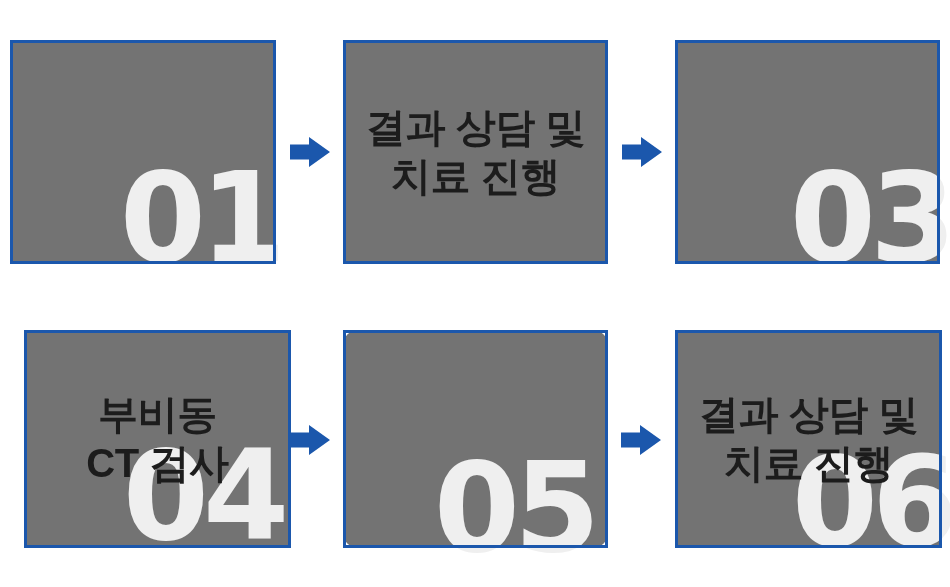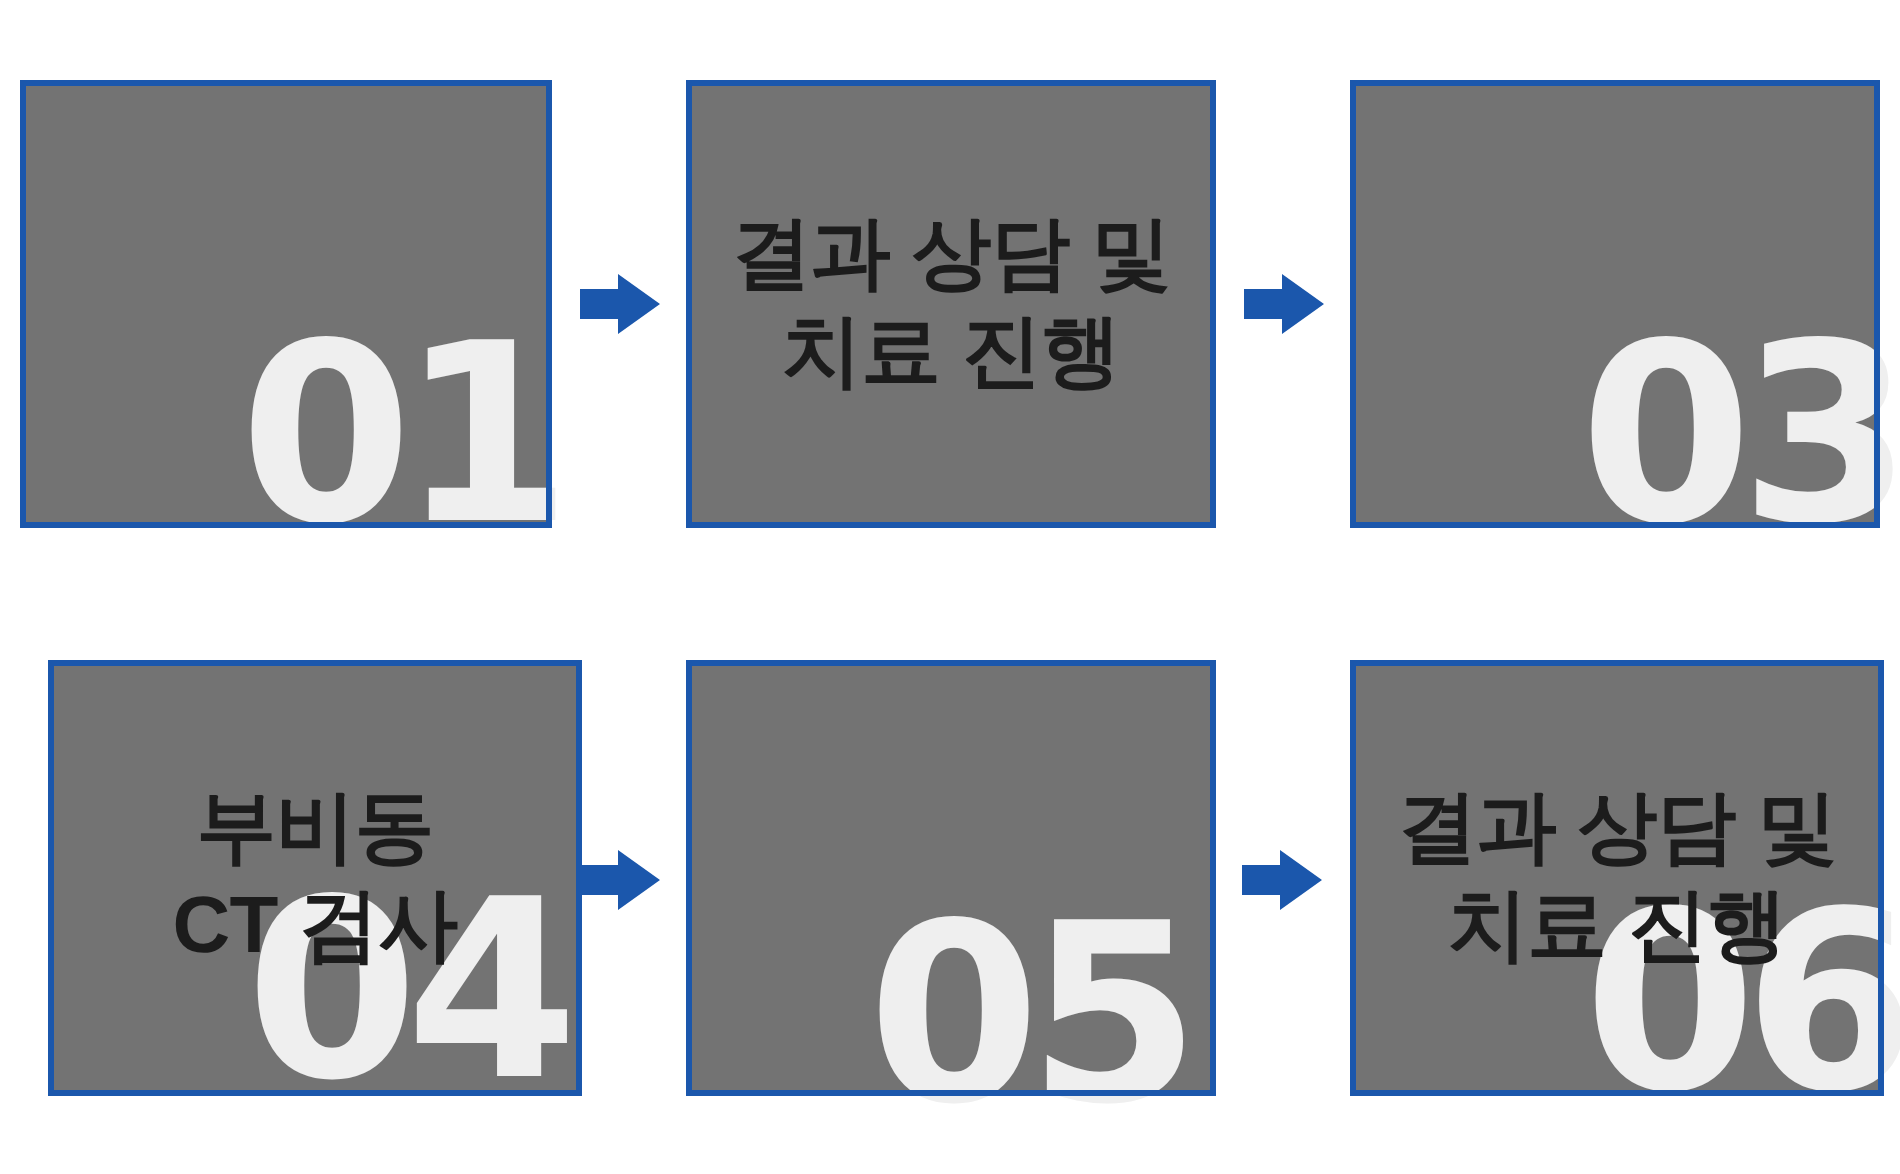--- a/index.html
+++ b/index.html
@@ -12,21 +12,21 @@
   }
   .card{
     position:absolute;
     display:flex;align-items:center;justify-content:center;
     background:#737373;
   }
   .c1{left:10px;top:40px;width:266px;height:224px;}
   .c2{left:343px;top:40px;width:265px;height:224px;}
   .c3{left:675px;top:40px;width:265px;height:224px;}
   .c4{left:24px;top:330px;width:267px;height:218px;}
-  .c5{left:343px;top:330px;width:265px;height:218px;}
+  .c5{left:343px;top:330px;width:265px;height:218px;border-radius:15px;}
   .c6{left:675px;top:330px;width:267px;height:218px;}
   .frame{
     position:absolute;inset:0;
     border:3px solid #1b57ac;
     z-index:2;pointer-events:none;
   }
   .num{
     position:absolute;z-index:0;
     font-family:"DejaVu Sans","Liberation Sans",sans-serif;
     font-weight:800;font-size:124px;line-height:1;

